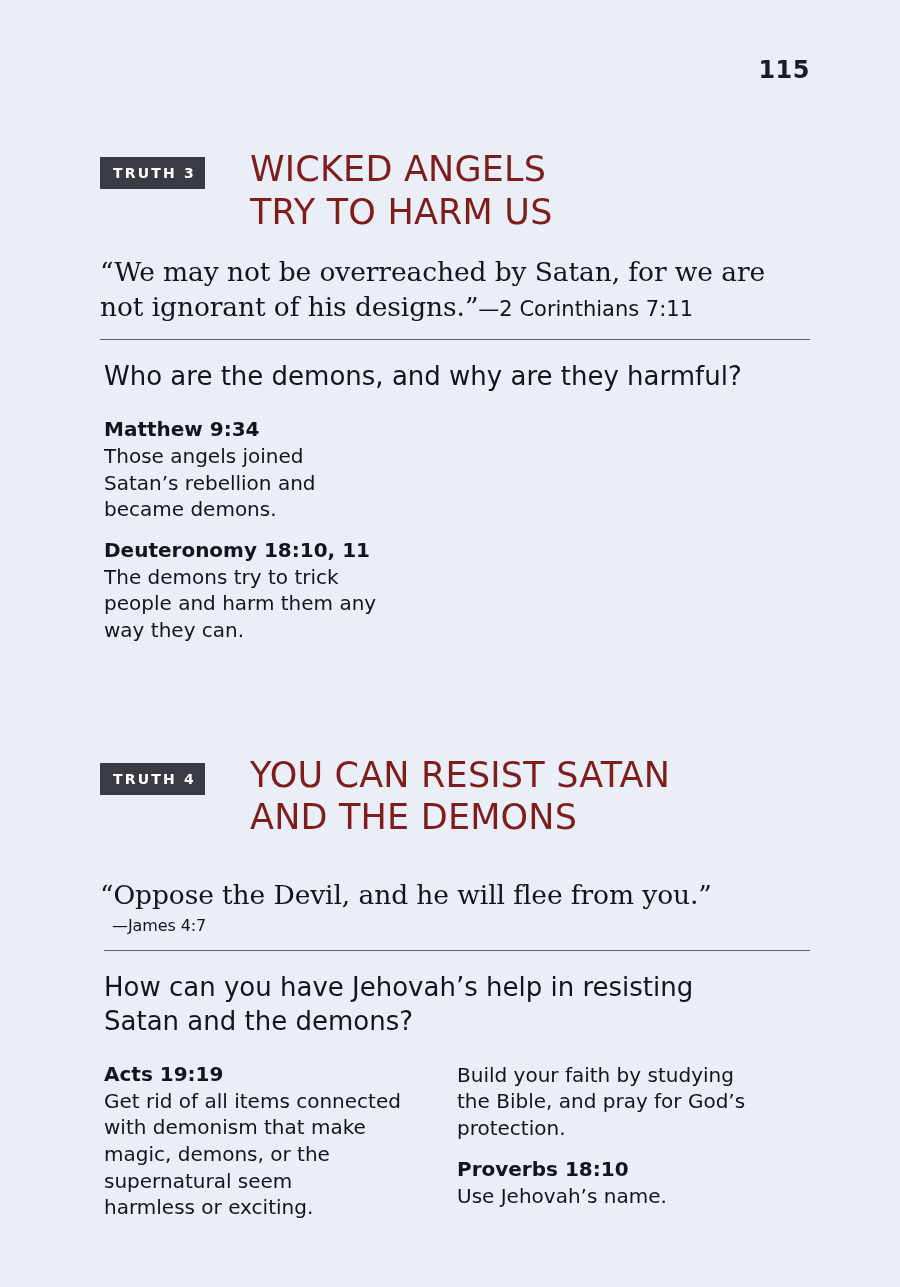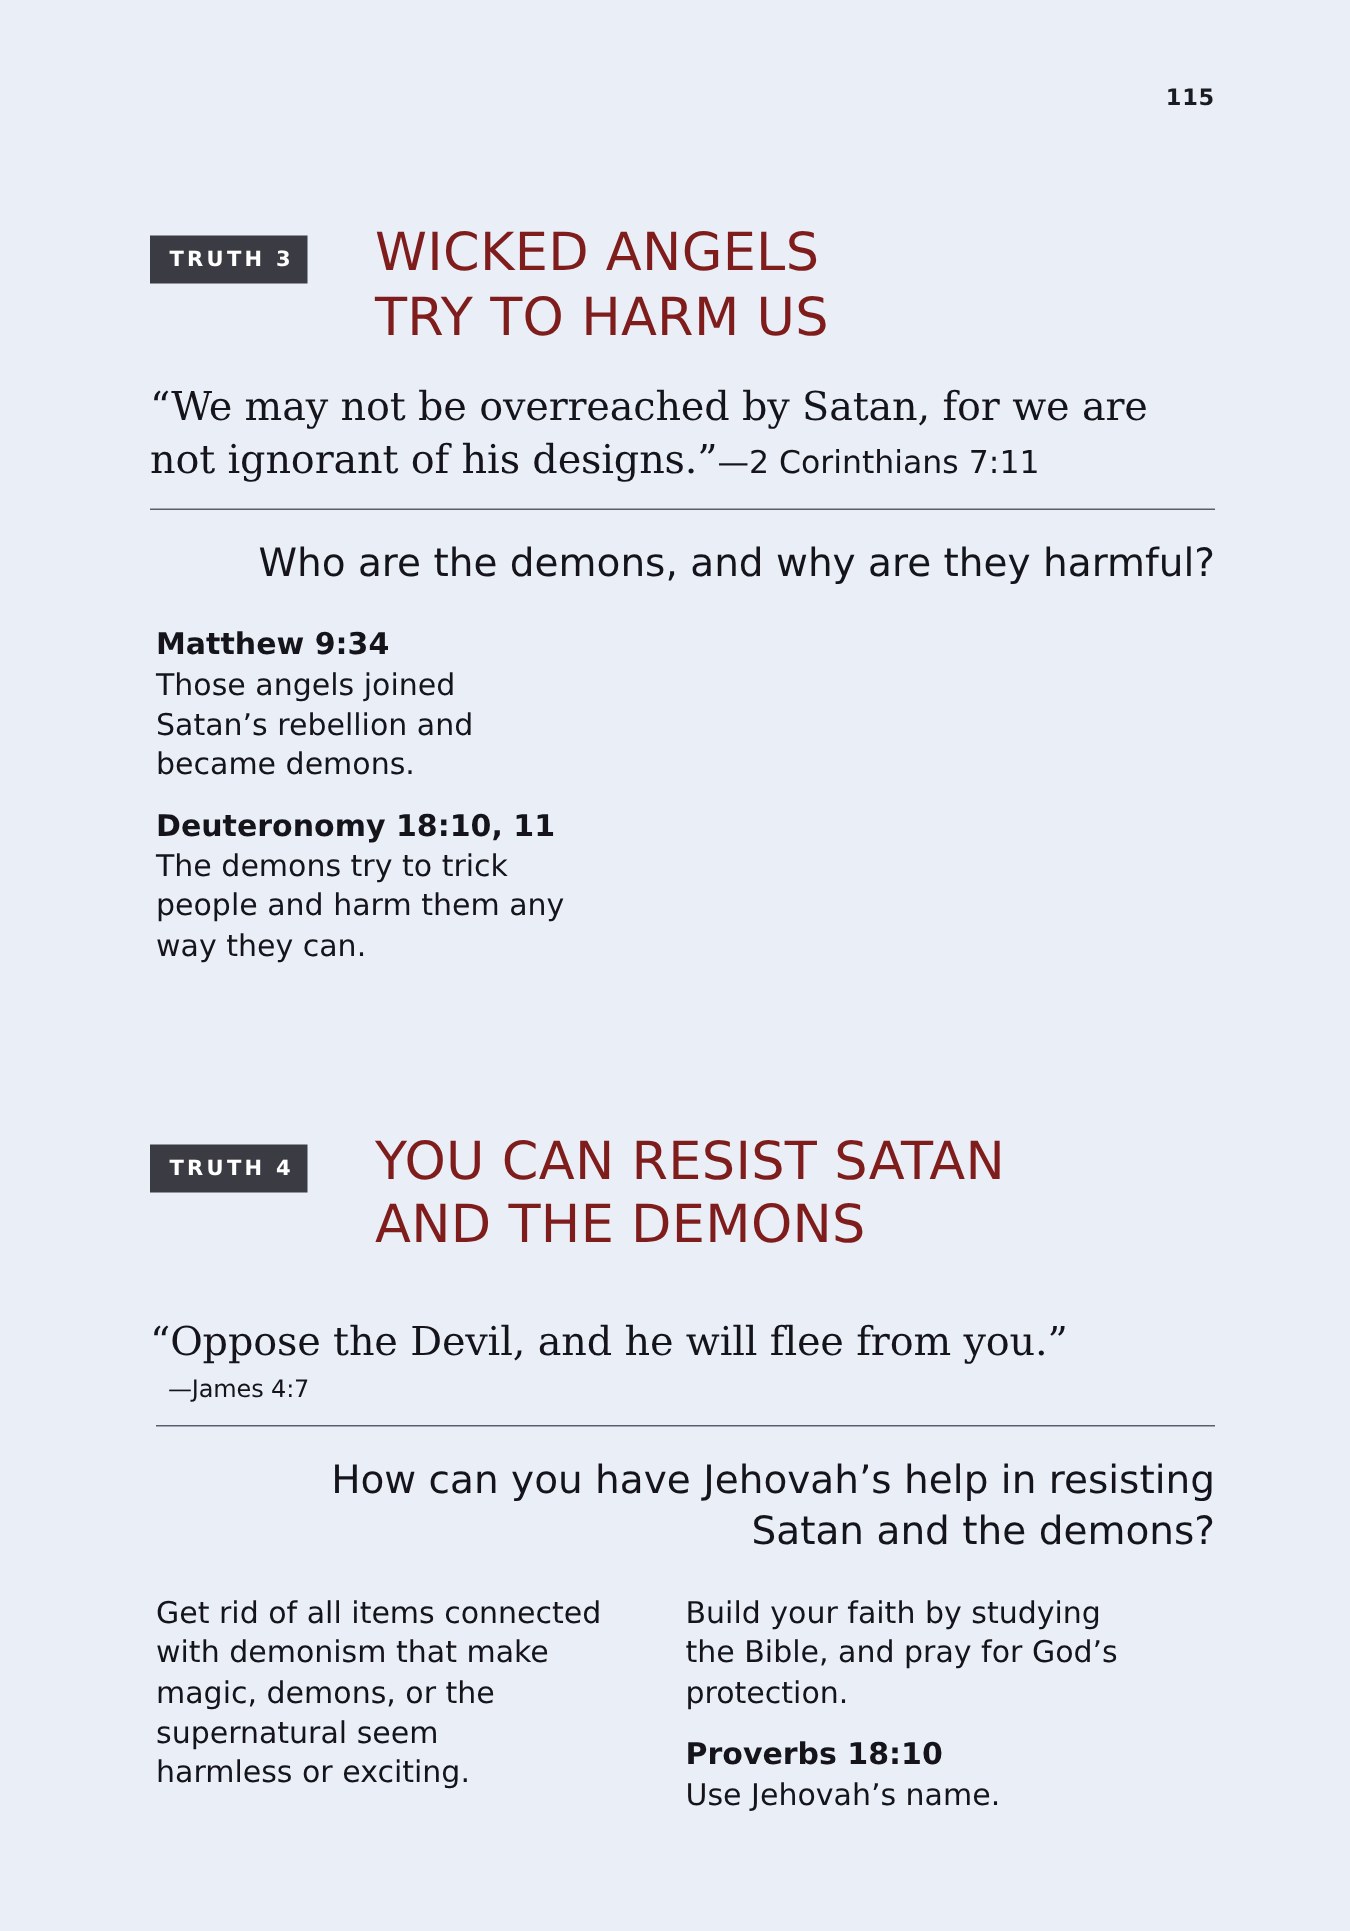--- a/index.html
+++ b/index.html
@@ -19,21 +19,21 @@
     width: 900px;
     height: 1287px;
     box-sizing: border-box;
     padding: 48px 90px 0 100px;
     position: relative;
   }
   .page-number {
     position: absolute;
     top: 56px;
     right: 90px;
-    font-size: 15px;
+    font-size: 24px;
     font-weight: bold;
     color: #1b1b22;
     letter-spacing: 0.5px;
   }
 
   
   .section {
     position: relative;
   }
   .section.first { margin-top: 100px; }
@@ -101,21 +101,20 @@
 
   
   .question {
     margin-top: 20px;
     margin-left: 4px;
     font-size: 26px;
     line-height: 1.3;
     color: #14141a;
     font-weight: 400;
     white-space: pre-line;
-    text-align: right;
   }
 
   
   .cols {
     display: flex;
     margin-top: 22px;
     margin-left: 4px;
   }
   .col {
     width: 50%;
@@ -193,20 +192,21 @@
     </div>
 
     <hr class="rule indented">
 
     <div class="question">How can you have Jehovah’s help in resisting
 Satan and the demons?</div>
 
     <div class="cols">
       <div class="col left">
         <div class="entry">
+          <div class="entry-cite">Acts 19:19</div>
           <div class="entry-text">Get rid of all items connected
 with demonism that make
 magic, demons, or the
 supernatural seem
 harmless or exciting.</div>
         </div>
       </div>
       <div class="col right">
         <div class="entry">
           <div class="entry-text">Build your faith by studying

